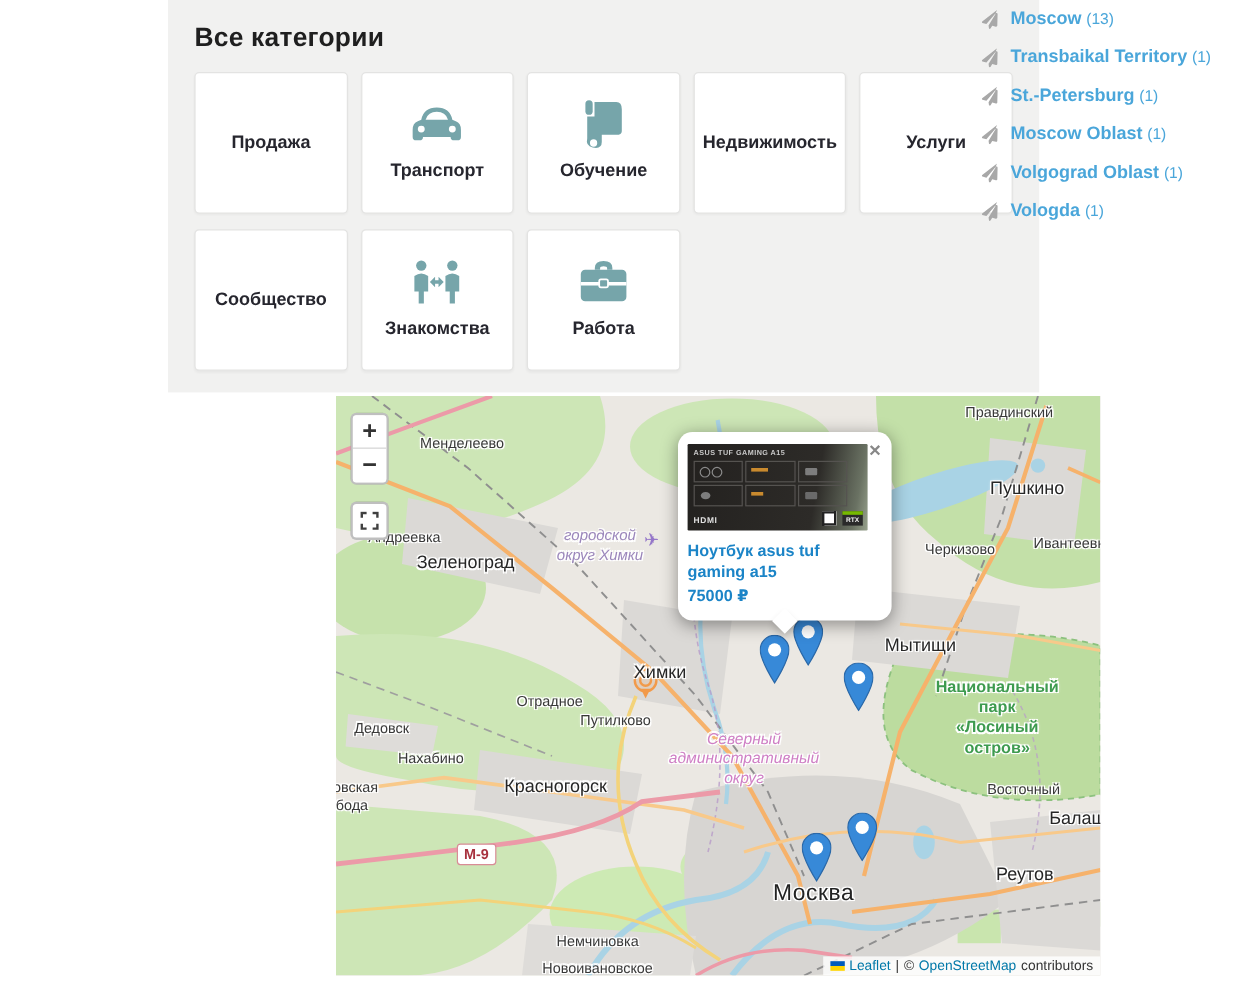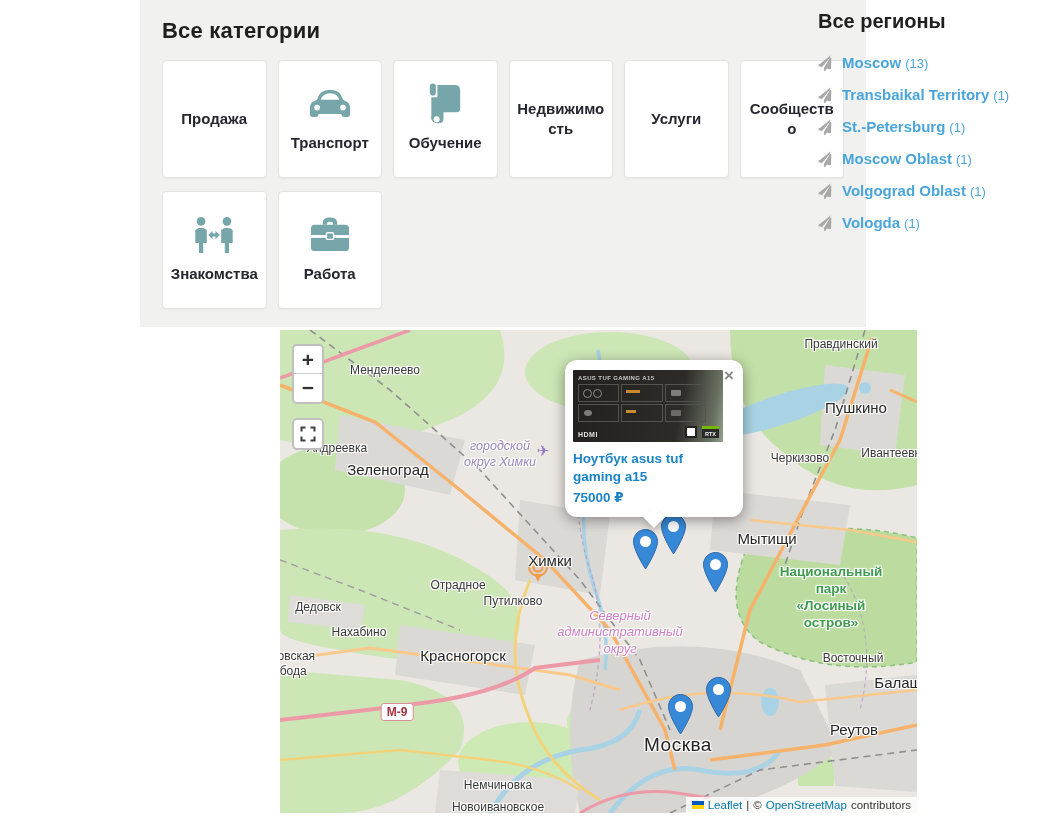--- a/index.html
+++ b/index.html
@@ -2,21 +2,21 @@
 <html><head>
 <meta charset="utf-8">
 <style>
   html,body{margin:0;padding:0;background:#ffffff;width:1049px;height:822px;
     font-family:"Liberation Sans","DejaVu Sans",sans-serif;overflow:hidden;position:relative;}
 
   
   .main-col{position:absolute;left:140px;top:0;width:726px;}
   .categories-panel{background:#f1f1f0;padding:10px 22px 18px 22px;box-sizing:border-box;}
   .panel-title{font-size:22px;font-weight:bold;color:#1f1f1f;margin:8px 0 16px 0;letter-spacing:.2px;}
-  .cards-grid{display:grid;grid-template-columns:repeat(6,1fr);gap:13px 11px;}
+  .cards-grid{display:grid;grid-template-columns:repeat(5,1fr);gap:13px 11px;}
   .cat-card{background:#ffffff;border:1px solid #e3e3e2;border-radius:4px;height:118px;
     display:flex;flex-direction:column;align-items:center;justify-content:center;gap:9px;
     box-shadow:0 1px 2px rgba(0,0,0,.04);cursor:pointer;padding:4px 6px;box-sizing:border-box;text-align:center;}
   .cat-card .icon{width:46px;height:40px;display:flex;align-items:center;justify-content:center;}
   .cat-label{font-size:15px;font-weight:bold;color:#26262e;overflow-wrap:anywhere;line-height:1.35;}
 
   
   .sidebar{position:absolute;left:818px;top:0;width:225px;}
   .sidebar-title{font-size:20px;font-weight:bold;color:#1f1f1f;margin:10px 0 14px 0;}
   .region-item{display:flex;align-items:center;gap:9px;height:32px;cursor:pointer;}
@@ -329,21 +329,20 @@
       <a>Leaflet</a>
       <span>|</span>
       <span>©</span>
       <a>OpenStreetMap</a>
       <span>contributors</span>
     </div>
   </div>
 </div>
 
 <div class="sidebar">
-  <div class="sidebar-title">Все регионы</div>
   <div id="region-list">
       <div class="region-item">
         <svg width="15" height="15" viewBox="0 0 512 512" style="transform:rotate(-8deg)">
   <path fill="#a8a8a8" d="M476 3.2 L12.5 270.6 c-18.1 10.4-15.8 35.6 2.2 43.2 L121 358.4 l287.3-253.2 c5.5-4.9 13.3 2.6 8.6 8.3 L176 407 v80.5 c0 23.4 28.3 32.9 41.9 15.8 l60.9-74.4 98.9 41.4 c18.9 7.9 40.8-4 44.2-24.2 l53.8-322.8 c4.5-26.8-24.7-47.4-49.7-34.1z"></path>
         </svg>
         <span><a class="region-link">Moscow</a><span class="region-count">(13)</span></span>
       </div>
       <div class="region-item">
         <svg width="15" height="15" viewBox="0 0 512 512" style="transform:rotate(-8deg)">
   <path fill="#a8a8a8" d="M476 3.2 L12.5 270.6 c-18.1 10.4-15.8 35.6 2.2 43.2 L121 358.4 l287.3-253.2 c5.5-4.9 13.3 2.6 8.6 8.3 L176 407 v80.5 c0 23.4 28.3 32.9 41.9 15.8 l60.9-74.4 98.9 41.4 c18.9 7.9 40.8-4 44.2-24.2 l53.8-322.8 c4.5-26.8-24.7-47.4-49.7-34.1z"></path>

